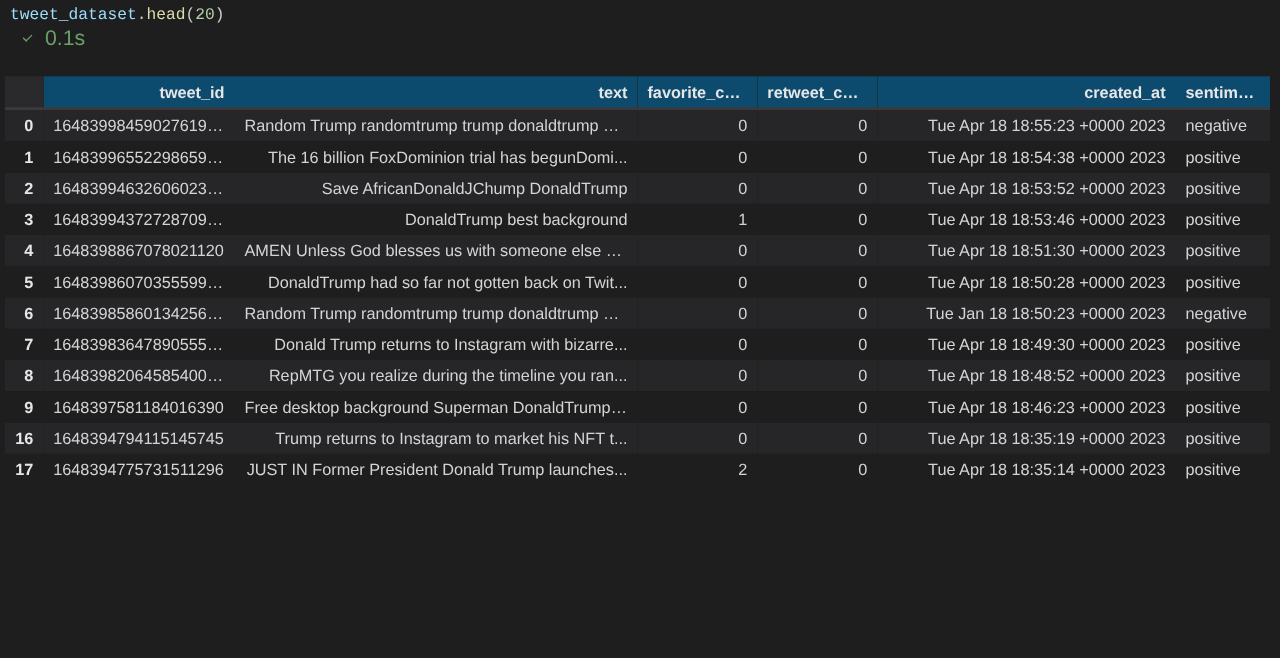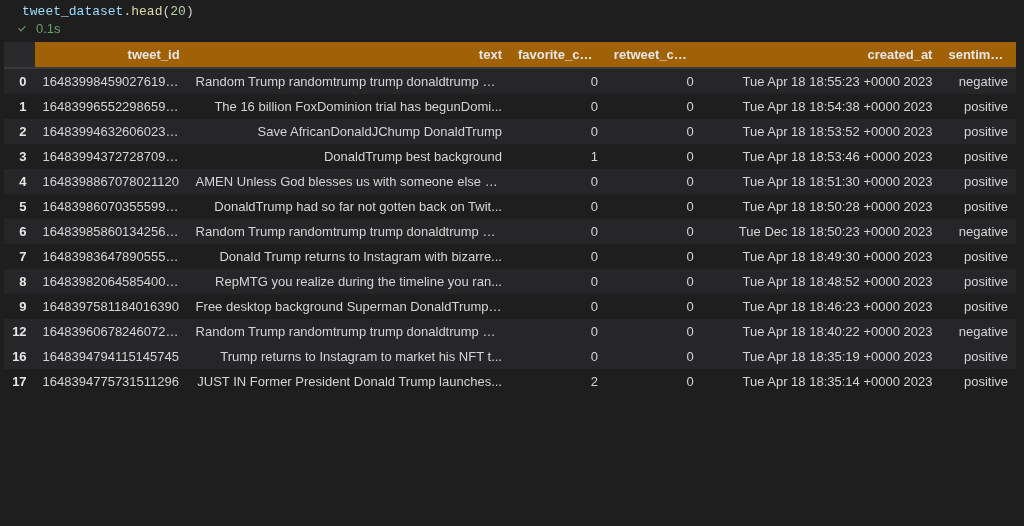--- a/index.html
+++ b/index.html
@@ -6,33 +6,33 @@
   html, body {
     width: 1024px;
     height: 526px;
     background: #1e1e1e;
     font-family: "Segoe UI", Arial, sans-serif;
     font-size: 13px;
     color: #cccccc;
     overflow: hidden;
   }
   .cell-input {
-    padding: 4px 10px 2px 22px;
+    padding: 4px 10px 2px 8px;
     font-family: Consolas, "Courier New", monospace;
     font-size: 13px;
     white-space: pre;
     color: #cccccc;
   }
   .tok-var { color: #9cdcfe; }
   .tok-fn  { color: #dcdcaa; }
   .tok-num { color: #b5cea8; }
   .tok-punc{ color: #cccccc; }
   .exec-status {
-    padding: 0 10px 6px 18px;
-    font-size: 13px;
+    padding: 0 10px 20px 18px;
+    font-size: 17px;
     color: #6aa16a;
     display: flex;
     align-items: center;
     gap: 6px;
   }
   .check {
     display: inline-block;
     width: 12px; height: 12px;
     position: relative;
   }
@@ -57,21 +57,21 @@
   }
   table.df th, table.df td {
     padding: 5px 8px 5px 8px;
     overflow: hidden;
     text-overflow: ellipsis;
     white-space: nowrap;
     vertical-align: middle;
     height: 24px;
   }
   table.df thead th {
-    background: #a16207;
+    background: #0c4a6e;
     font-weight: 700;
     color: #e6e6e6;
     border-bottom: 2px solid #3a3a3c;
     text-align: right;
     font-size: 13px;
   }
   table.df thead th.idx-head {
     background: #2a2a2c;
   }
   table.df tbody th.rowidx {
@@ -82,21 +82,21 @@
   }
   table.df tbody tr.odd  td, table.df tbody tr.odd th  { background: #262628; }
   table.df tbody tr.even td, table.df tbody tr.even th { background: #1e1e1e; }
   table.df tbody td { color: #d4d4d4; }
   .col-idx   { width: 30px; }
   .col-id    { width: 150px; text-align: left; }
   .col-text  { width: 316px; text-align: right; }
   .col-fav   { width: 94px;  text-align: right; }
   .col-rt    { width: 94px;  text-align: right; }
   .col-date  { width: 234px; text-align: right; }
-  .col-sent  { width: 74px;  text-align: right; }
+  .col-sent  { width: 74px;  }
 </style>
 </head>
 <body>
 
 <div class="cell-input"><span class="tok-var">tweet_dataset</span><span class="tok-punc">.</span><span class="tok-fn">head</span><span class="tok-punc">(</span><span class="tok-num">20</span><span class="tok-punc">)</span></div>
 
 <div class="exec-status">
   <span class="check"></span>
   <span>0.1s</span>
 </div>
@@ -177,21 +177,21 @@
           <td class="col-rt">0</td>
           <td class="col-date">Tue Apr 18 18:50:28 +0000 2023</td>
           <td class="col-sent">positive</td>
         </tr>
         <tr class="odd">
           <th class="rowidx col-idx">6</th>
           <td class="col-id">1648398586013425678</td>
           <td class="col-text">Random Trump randomtrump trump donaldtrump gip...</td>
           <td class="col-fav">0</td>
           <td class="col-rt">0</td>
-          <td class="col-date">Tue Dec 18 18:50:23 +0000 2023</td>
+          <td class="col-date">Tue Jan 18 18:50:23 +0000 2023</td>
           <td class="col-sent">negative</td>
         </tr>
         <tr class="even">
           <th class="rowidx col-idx">7</th>
           <td class="col-id">1648398364789055508</td>
           <td class="col-text">Donald Trump returns to Instagram with bizarre...</td>
           <td class="col-fav">0</td>
           <td class="col-rt">0</td>
           <td class="col-date">Tue Apr 18 18:49:30 +0000 2023</td>
           <td class="col-sent">positive</td>
@@ -206,29 +206,20 @@
           <td class="col-sent">positive</td>
         </tr>
         <tr class="even">
           <th class="rowidx col-idx">9</th>
           <td class="col-id">1648397581184016390</td>
           <td class="col-text">Free desktop background Superman DonaldTrump d...</td>
           <td class="col-fav">0</td>
           <td class="col-rt">0</td>
           <td class="col-date">Tue Apr 18 18:46:23 +0000 2023</td>
           <td class="col-sent">positive</td>
-        </tr>
-        <tr class="odd">
-          <th class="rowidx col-idx">12</th>
-          <td class="col-id">1648396067824607241</td>
-          <td class="col-text">Random Trump randomtrump trump donaldtrump gip...</td>
-          <td class="col-fav">0</td>
-          <td class="col-rt">0</td>
-          <td class="col-date">Tue Apr 18 18:40:22 +0000 2023</td>
-          <td class="col-sent">negative</td>
         </tr>
         <tr class="odd">
           <th class="rowidx col-idx">16</th>
           <td class="col-id">1648394794115145745</td>
           <td class="col-text">Trump returns to Instagram to market his NFT t...</td>
           <td class="col-fav">0</td>
           <td class="col-rt">0</td>
           <td class="col-date">Tue Apr 18 18:35:19 +0000 2023</td>
           <td class="col-sent">positive</td>
         </tr>

